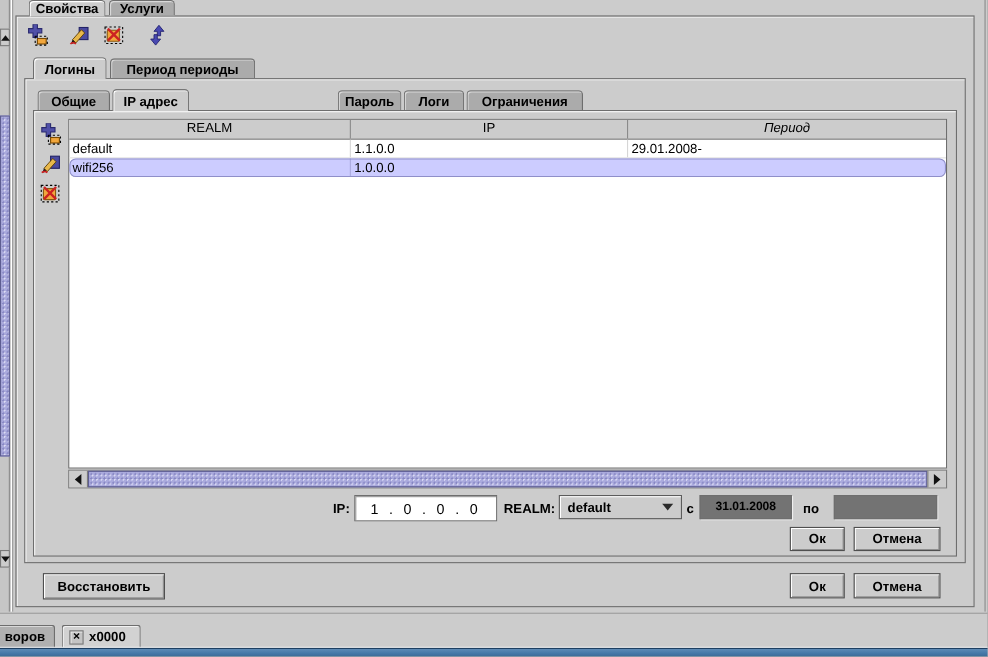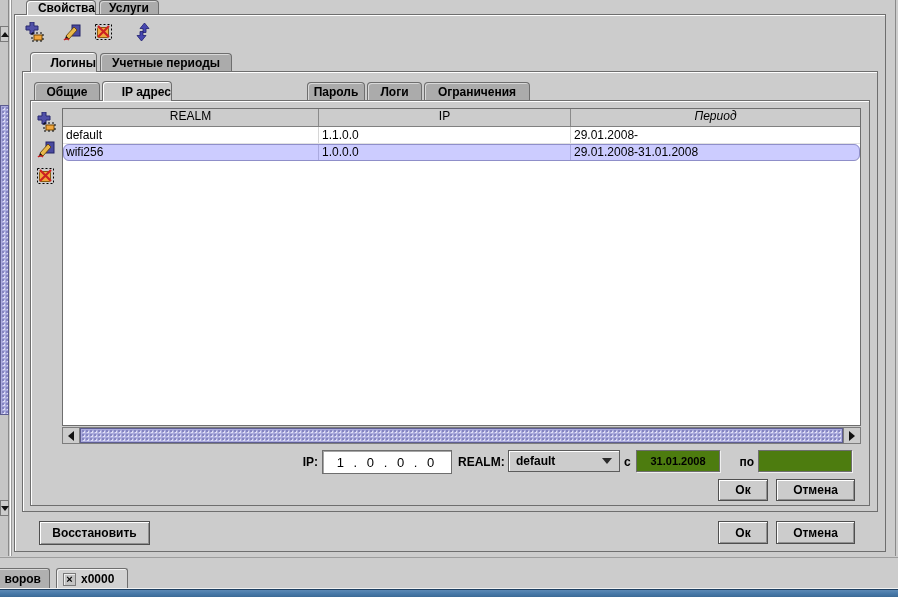--- a/index.html
+++ b/index.html
@@ -10,37 +10,37 @@
   }
 
   
   .pane { position:absolute; box-sizing:border-box; background:var(--panel,#cccccc);
           border:1px solid #6e6e6e; box-shadow: inset 1px 1px 0 #ffffff; }
 
   
   .tab { position:absolute; box-sizing:border-box; border:1px solid #6e6e6e; border-bottom:none;
          border-radius:4px 4px 0 0; font-weight:bold; white-space:nowrap;
          display:flex; align-items:center; justify-content:center; cursor:pointer; }
-  .tab.on  { background:var(--panel,#cccccc); box-shadow: inset 1px 1px 0 #ffffff; z-index:3;justify-content:flex-end; }
+  .tab.on  { background:var(--panel,#cccccc); box-shadow: inset 1px 1px 0 #ffffff; z-index:3; }
   .tab.off { background:#ababab; box-shadow: inset 1px 1px 0 #d9d9d9; z-index:1; }
 
   
   .btn { position:absolute; box-sizing:border-box; background:var(--panel,#cccccc);
          border:1px solid #4f4f4f; box-shadow: inset 1px 1px 0 #ffffff, inset -1px -1px 0 #909090;
          font-weight:bold; display:flex; align-items:center; justify-content:center; cursor:pointer; }
   .lbl { position:absolute; font-weight:bold; }
   .ip-field { position:absolute; box-sizing:border-box; background:#ffffff; border:1px solid #6e6e6e;
          box-shadow: inset 1px 1px 0 #a5a5a5; display:flex; align-items:center; justify-content:center;
          letter-spacing:3px; font-size:13px; }
   .combo { position:absolute; box-sizing:border-box; background:var(--panel,#cccccc); border:1px solid #5c5c5c;
          box-shadow: inset 1px 1px 0 #ffffff; display:flex; align-items:center; font-weight:bold;
          padding:0 7px; cursor:pointer; }
   .combo .arrow { margin-left:auto; width:0; height:0; border:5px solid transparent;
          border-top:6px solid #2b2b2b; border-bottom:none; }
-  .flat-field { position:absolute; box-sizing:border-box; background:#4d7c0f; border:1px solid #6e6e6e;
+  .flat-field { position:absolute; box-sizing:border-box; background:#737373; border:1px solid #6e6e6e;
          box-shadow: 1px 1px 0 #efefef; display:flex; align-items:center; justify-content:center;
          font-weight:bold; font-size:11px; }
 
   
   .table-wrap { position:absolute; left:62px; top:108px; width:799px; height:318px;
          background:#ffffff; border:1px solid #6e6e6e; box-sizing:border-box; }
   .thead { display:flex; height:17px; background:var(--panel,#cccccc); border-bottom:1px solid #808080; }
   .th { box-sizing:border-box; border-right:1px solid #8a8a8a; display:flex; align-items:flex-start;
         justify-content:center; cursor:pointer; }
   .th:last-child { border-right:none;font-style:italic; }
@@ -157,21 +157,21 @@
       <path d="M11.5 1 l4.5 5.5 h-3 v4 h-3 v-4 h-3 z" fill="#4848b0" stroke="#202070" stroke-width="0.8"></path>
       <path d="M8.5 19 l-4.5 -5.5 h3 v-4 h3 v4 h3 z" fill="#4848b0" stroke="#202070" stroke-width="0.8"></path>
     </svg>
   </div>
 
   <div class="pane" style="left:22px;top:71px;width:856px;height:441px"></div>
   <div class="tab on" style="left:30px;top:52px;width:67px;height:20px">
     <span>Логины</span>
   </div>
   <div class="tab off" style="left:100px;top:53px;width:132px;height:18px">
-    <span>Учетные периоды</span>
+    <span>Период периоды</span>
   </div>
 
   <div class="pane" style="left:30px;top:100px;width:840px;height:406px"></div>
   <div class="tab off" style="left:34px;top:82px;width:66px;height:18px">
     <span>Общие</span>
   </div>
   <div class="tab on" style="left:102px;top:81px;width:70px;height:20px">
     <span>IP адрес</span>
   </div>
   <div class="tab off" style="left:307px;top:82px;width:58px;height:18px">
@@ -220,21 +220,20 @@
       </div>
     </div>
     <div class="trow">
       <div class="td w1">default</div>
       <div class="td w2">1.1.0.0</div>
       <div class="td w3">29.01.2008-</div>
     </div>
     <div class="trow selected">
       <div class="td w1">wifi256</div>
       <div class="td w2">1.0.0.0</div>
-      <div class="td w3">29.01.2008-31.01.2008</div>
     </div>
   </div>
 
   <div class="hscroll">
     <div class="hs-btn left">
       <span class="tri-left"></span>
     </div>
     <div class="hs-thumb"></div>
     <div class="hs-btn right">
       <span class="tri-right"></span>
@@ -247,21 +246,21 @@
   </div>
   <div class="lbl" style="left:458px;top:455px;width:48px">REALM:</div>
   <div class="combo" style="left:508px;top:450px;width:112px;height:22px">
     <span>default</span>
     <span class="arrow"></span>
   </div>
   <div class="lbl" style="left:624px;top:455px;width:10px">с</div>
   <div class="flat-field" style="left:636px;top:450px;width:84px;height:22px">
     <span>31.01.2008</span>
   </div>
-  <div class="lbl" style="left:730px;top:455px;width:24px;text-align:right">по</div>
+  <div class="lbl" style="left:730px;top:455px;width:24px;text-align:left">по</div>
   <div class="flat-field" style="left:758px;top:450px;width:94px;height:22px">
     <span></span>
   </div>
 
   <div class="btn" style="left:718px;top:479px;width:50px;height:22px">
     <span>Ок</span>
   </div>
   <div class="btn" style="left:776px;top:479px;width:79px;height:22px">
     <span>Отмена</span>
   </div>

